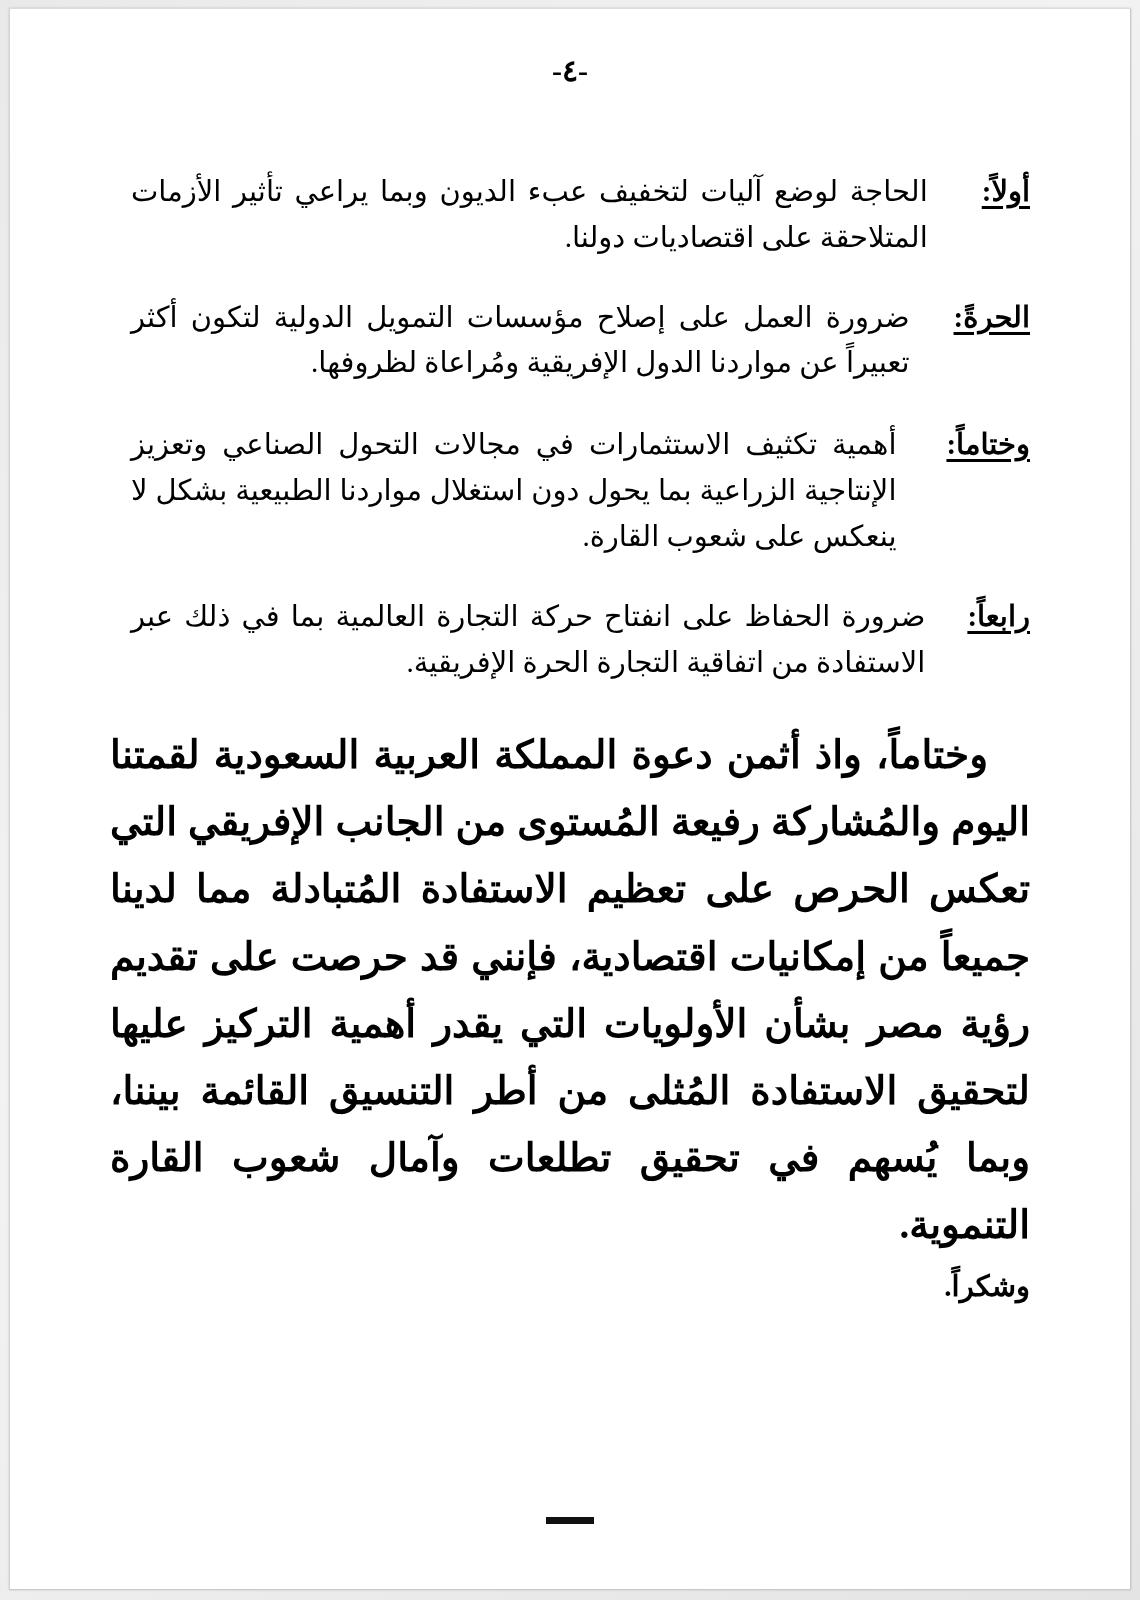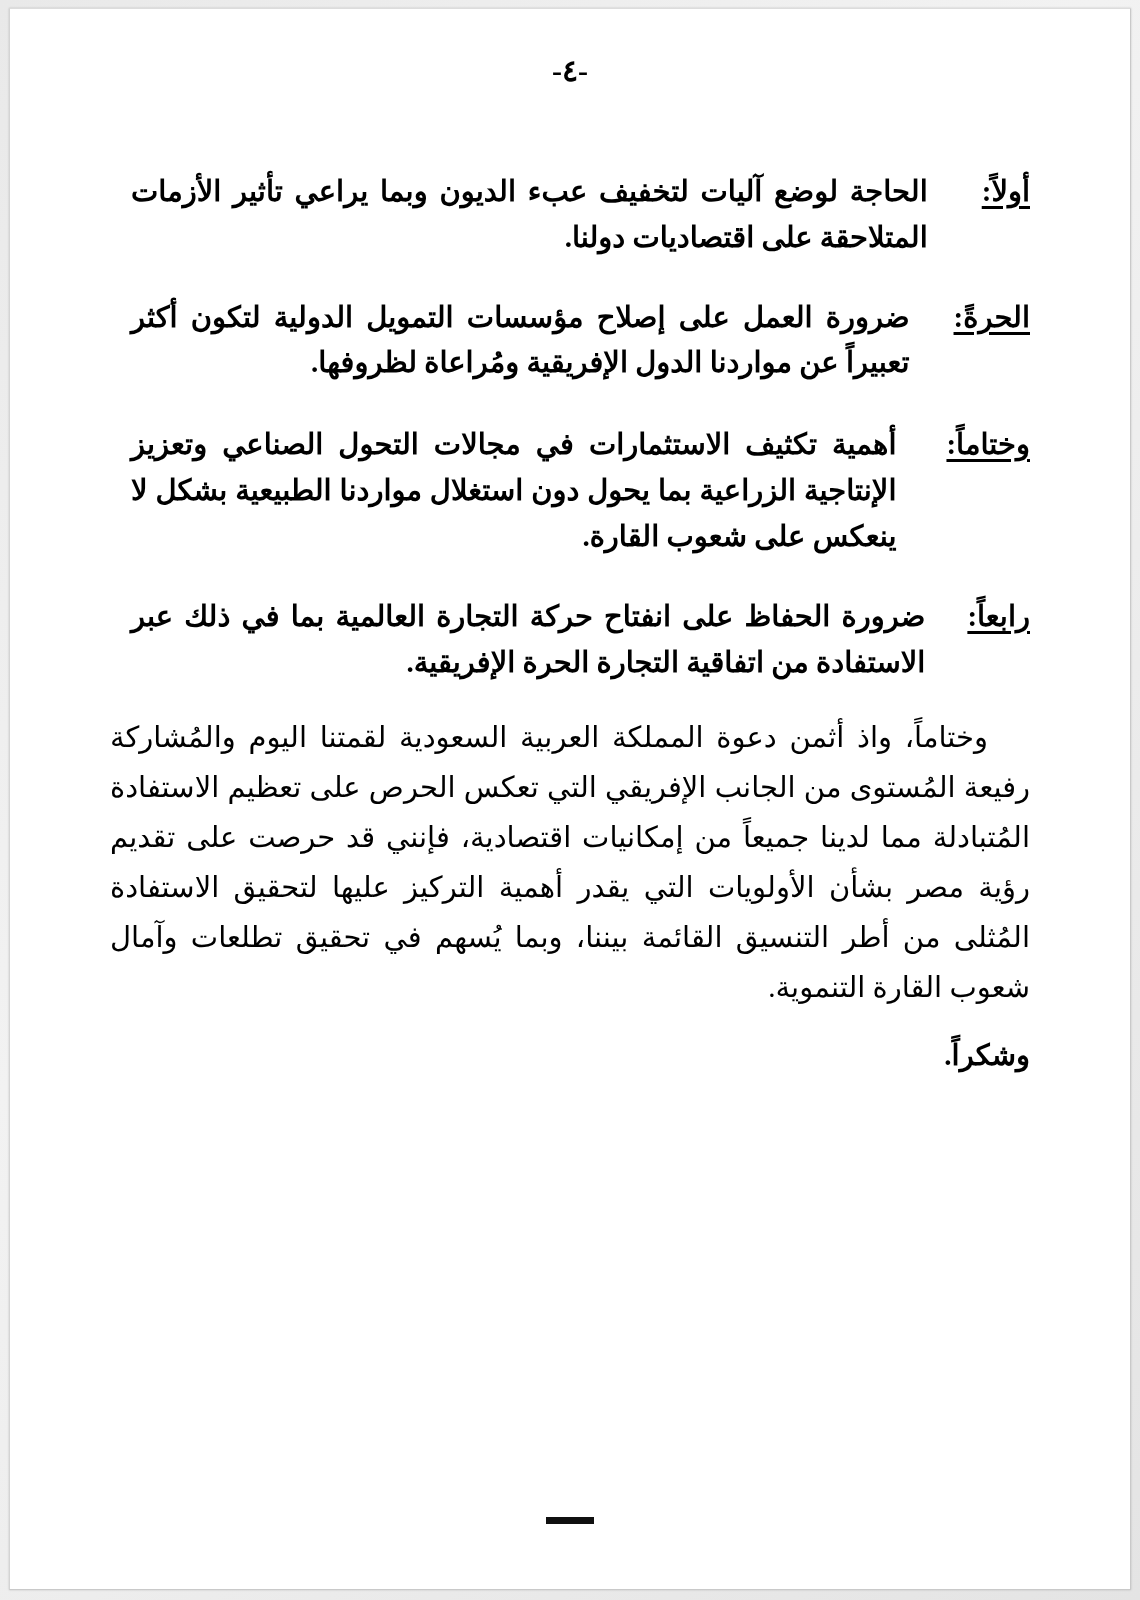--- a/index.html
+++ b/index.html
@@ -86,37 +86,37 @@
     padding-left: 16px;
     font-weight: bold;
     margin-left: 32px;
   }
 
   .item-text {
     flex: 1 1 auto;
     text-align: justify;
     text-align-last: right;
     text-justify: inter-word;
-    font-weight: bold;
+    font-weight: normal;
     margin-left: 21px;
   }
 
   
   .closing-paragraph {
-    margin-top: 28px;
-    font-size: 29px;
-    font-weight: normal;
+    margin-top: 36px;
+    font-size: 39px;
+    font-weight: bold;
     line-height: 1.72;
     text-align: justify;
     text-align-last: right;
     text-indent: 42px;
   }
 
   .thanks-line {
-    margin-top: 18px;
+    margin-top: 4px;
     font-size: 29px;
     font-weight: bold;
     line-height: 1.7;
     text-align: right;
   }
 
   
   .bottom-divider {
     position: absolute;
     left: 50%;

